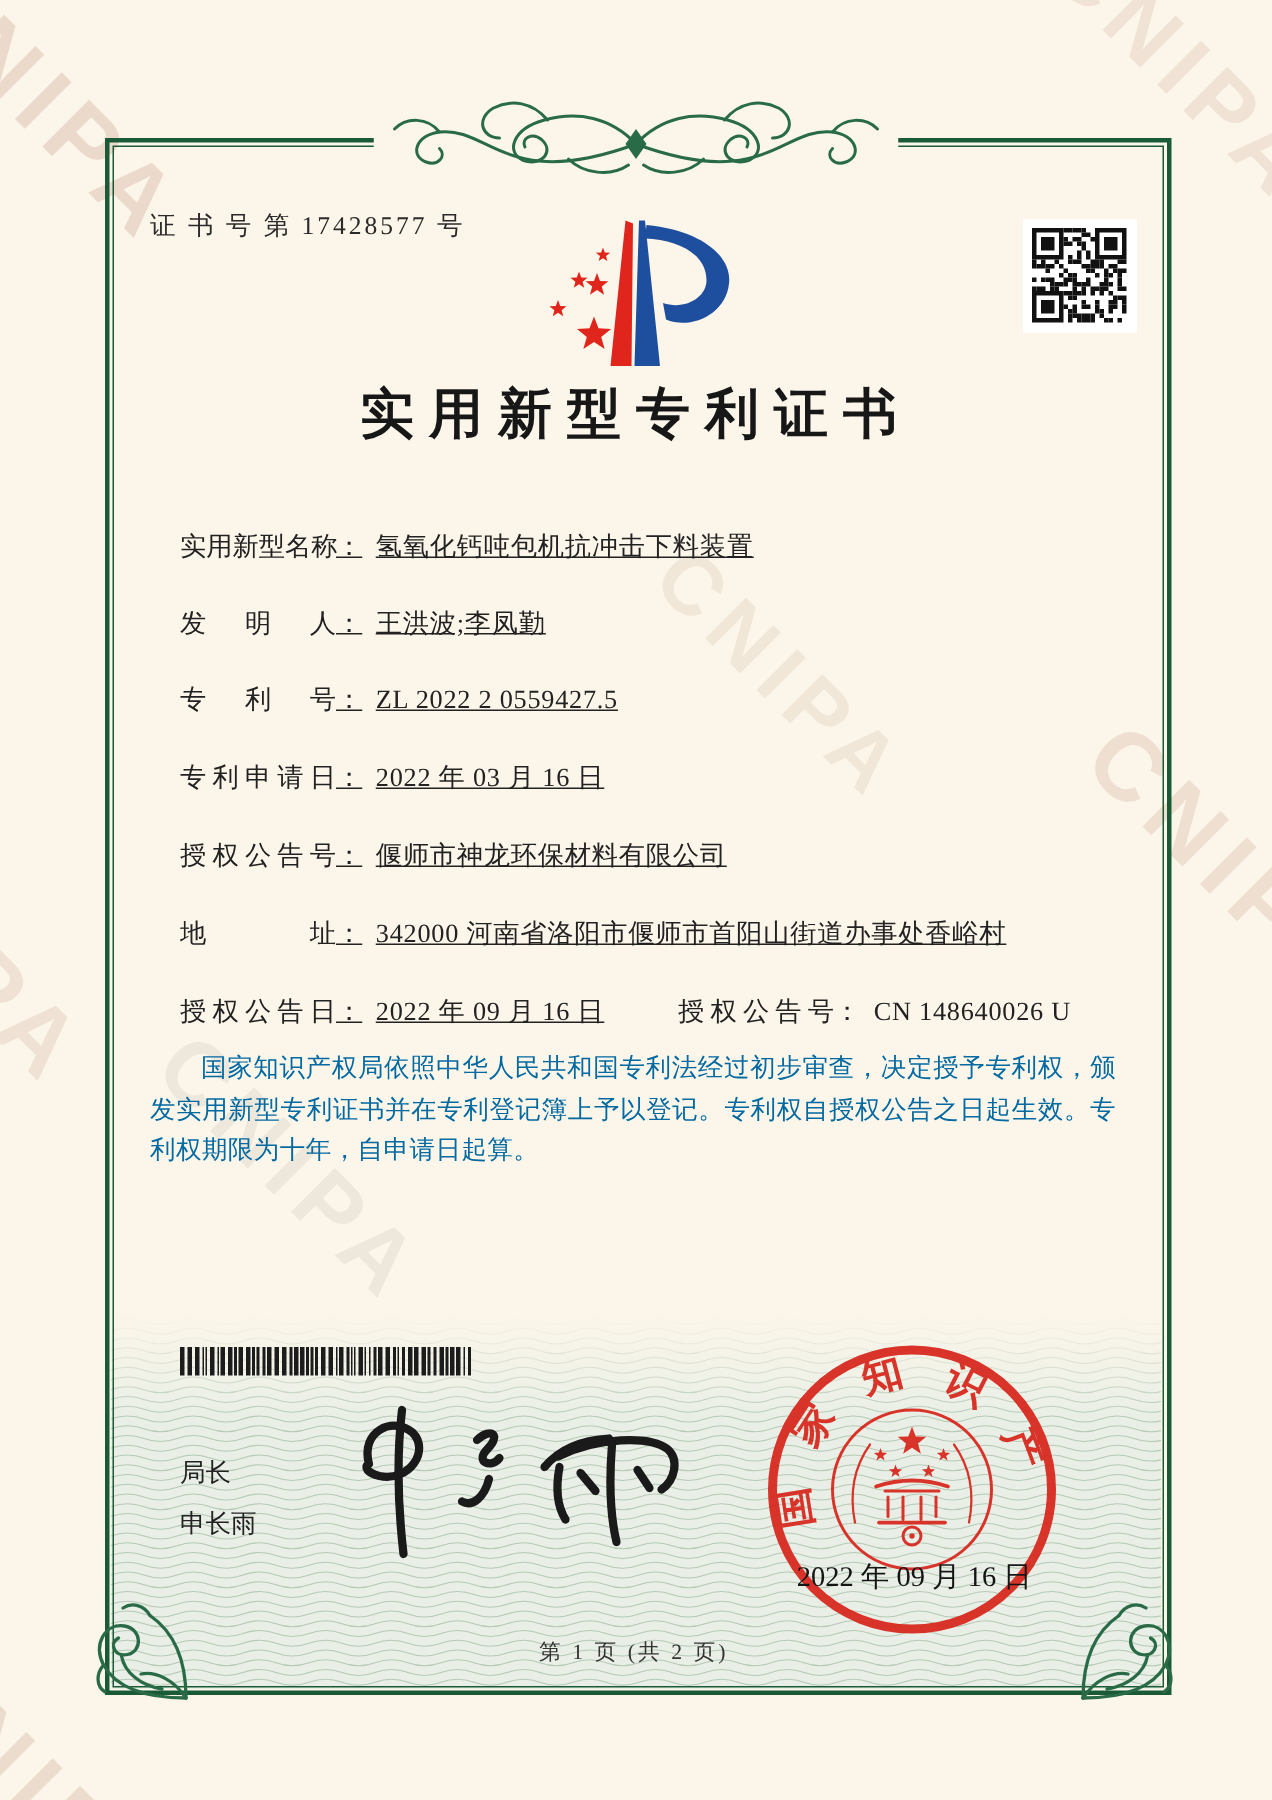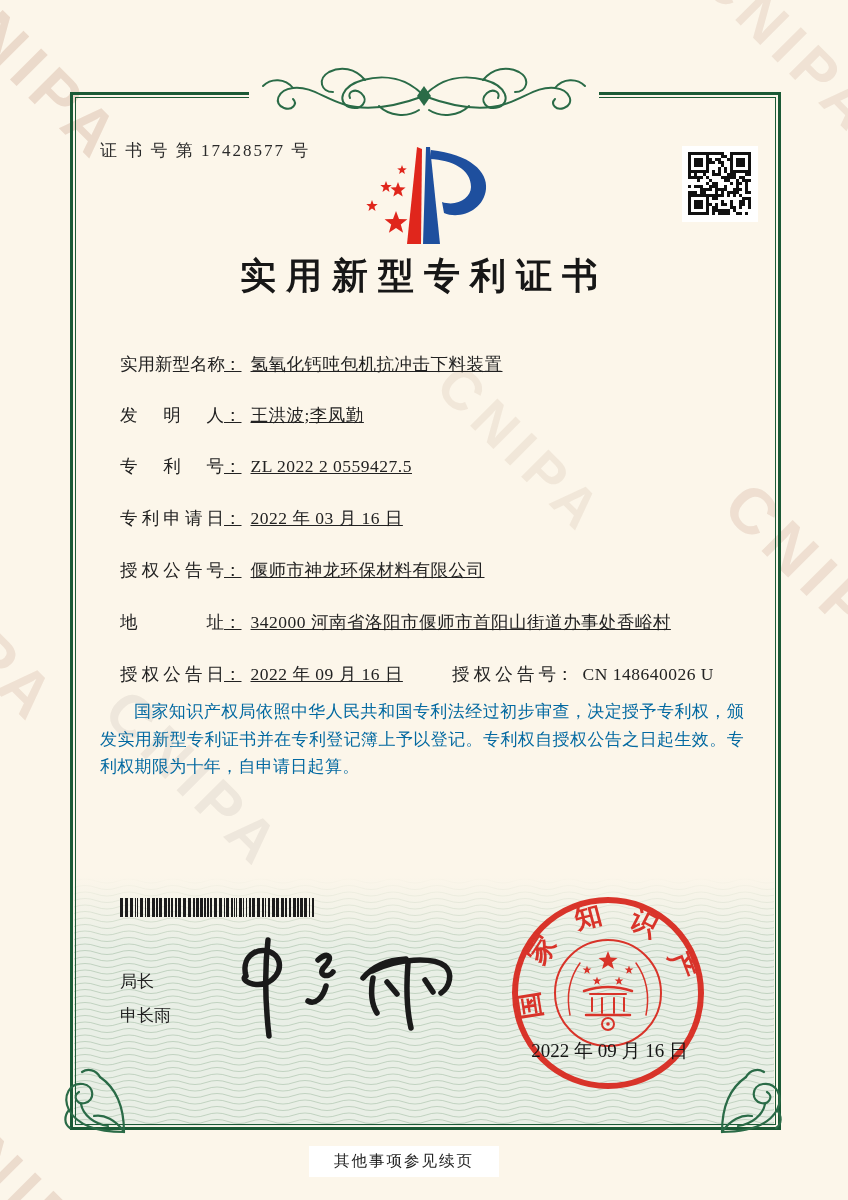--- a/index.html
+++ b/index.html
@@ -452,15 +452,15 @@
         <path d="M78,122 H122" stroke-width="2.5"></path>
         <circle cx="100" cy="131" r="6" stroke-width="2"></circle>
         <path d="M62,122 C58,102 62,84 72,70" stroke-width="1.5"></path>
         <path d="M138,122 C142,102 138,84 128,70" stroke-width="1.5"></path>
       </g>
       <circle cx="100" cy="131" r="1.8" fill="#d8261c"></circle>
     </svg>
 
     <div class="sealdate">2022 年 09 月 16 日</div>
 
-    <div class="note">其他事项参见续页</div>
+    <div class="pageinfo">第 1 页 (共 2 页)</div>
   </div>
 </div>
 
 </body></html>

